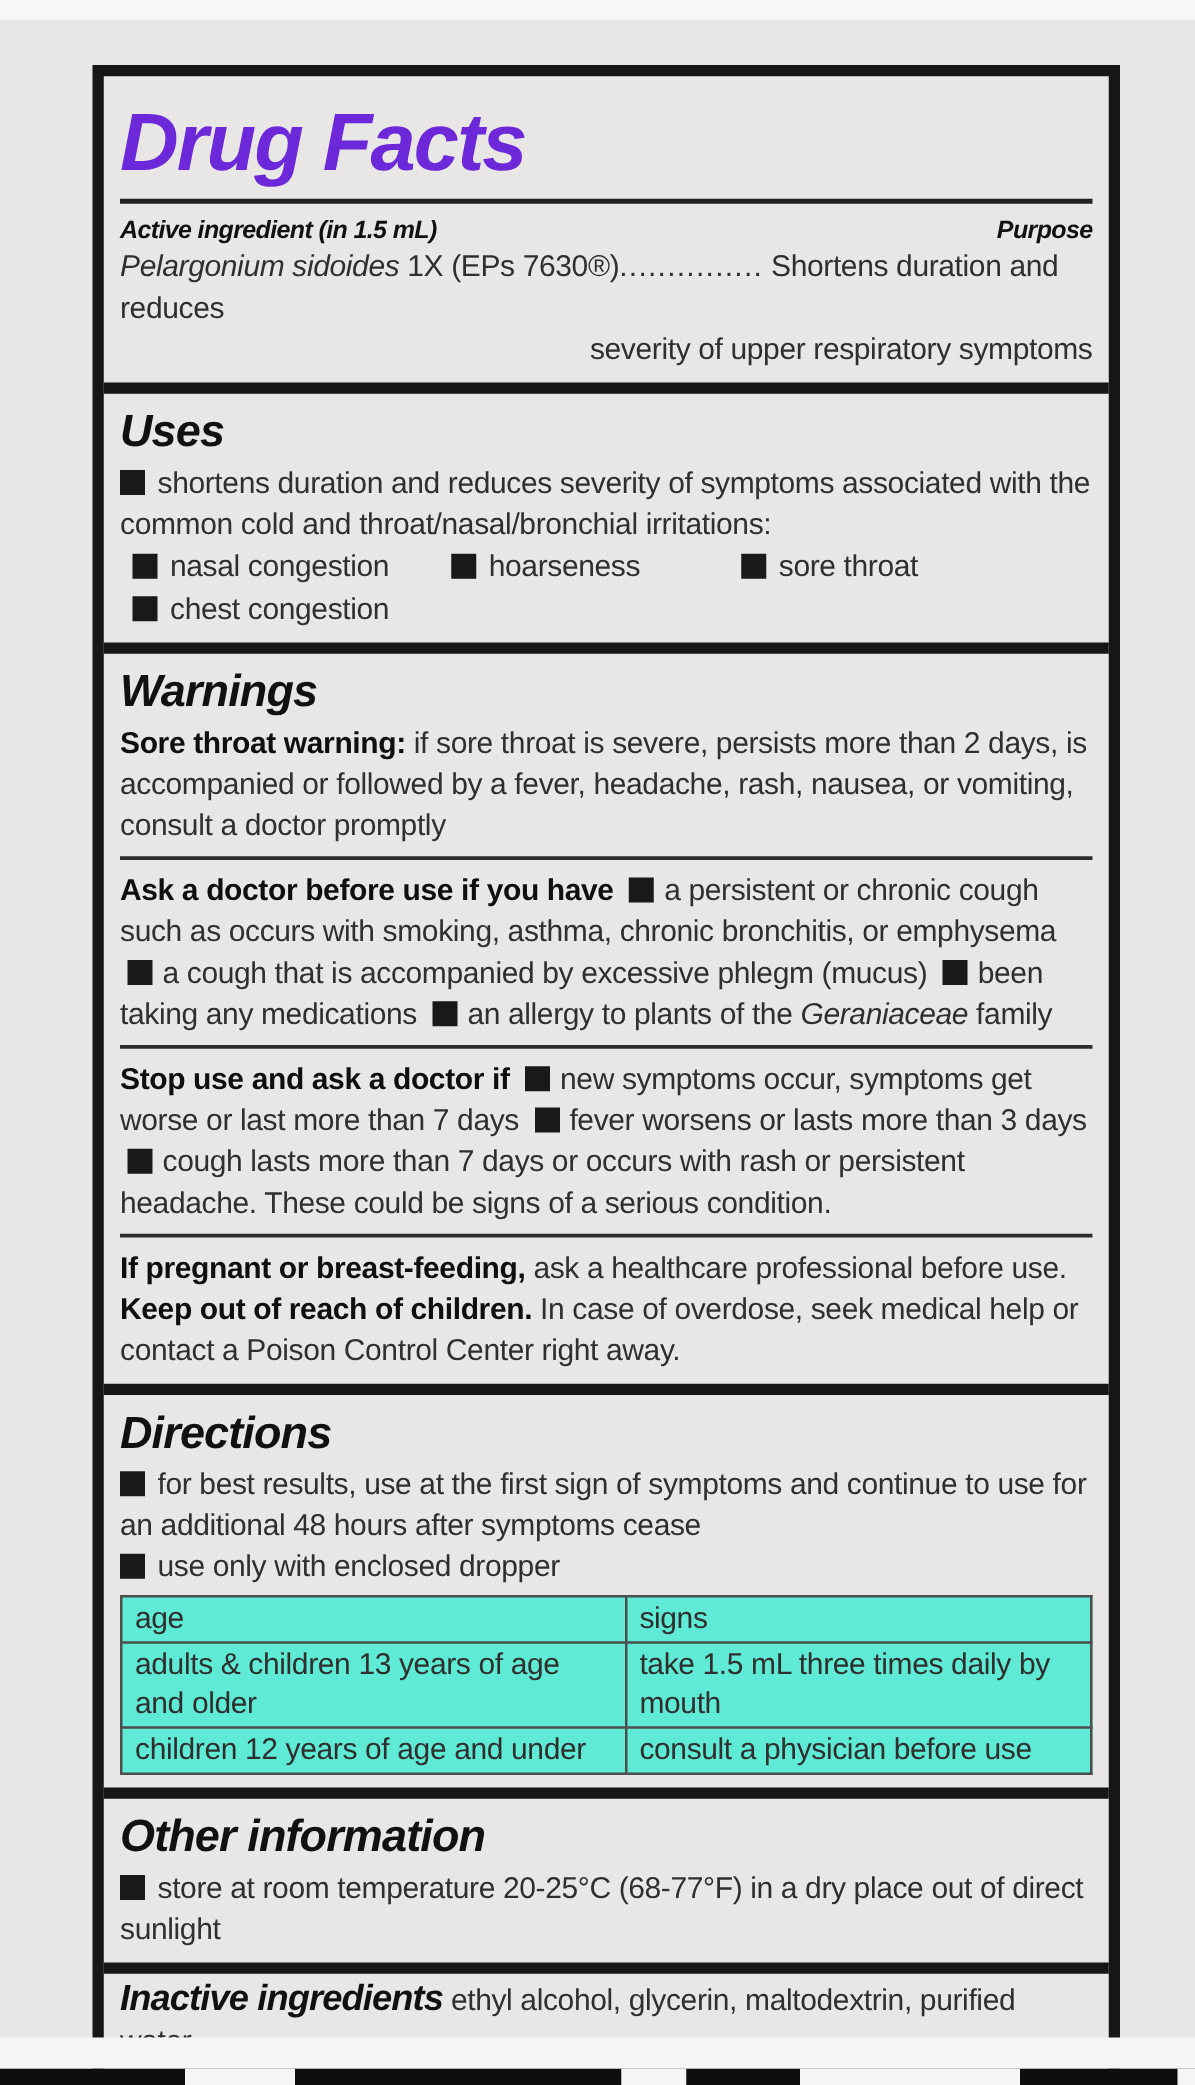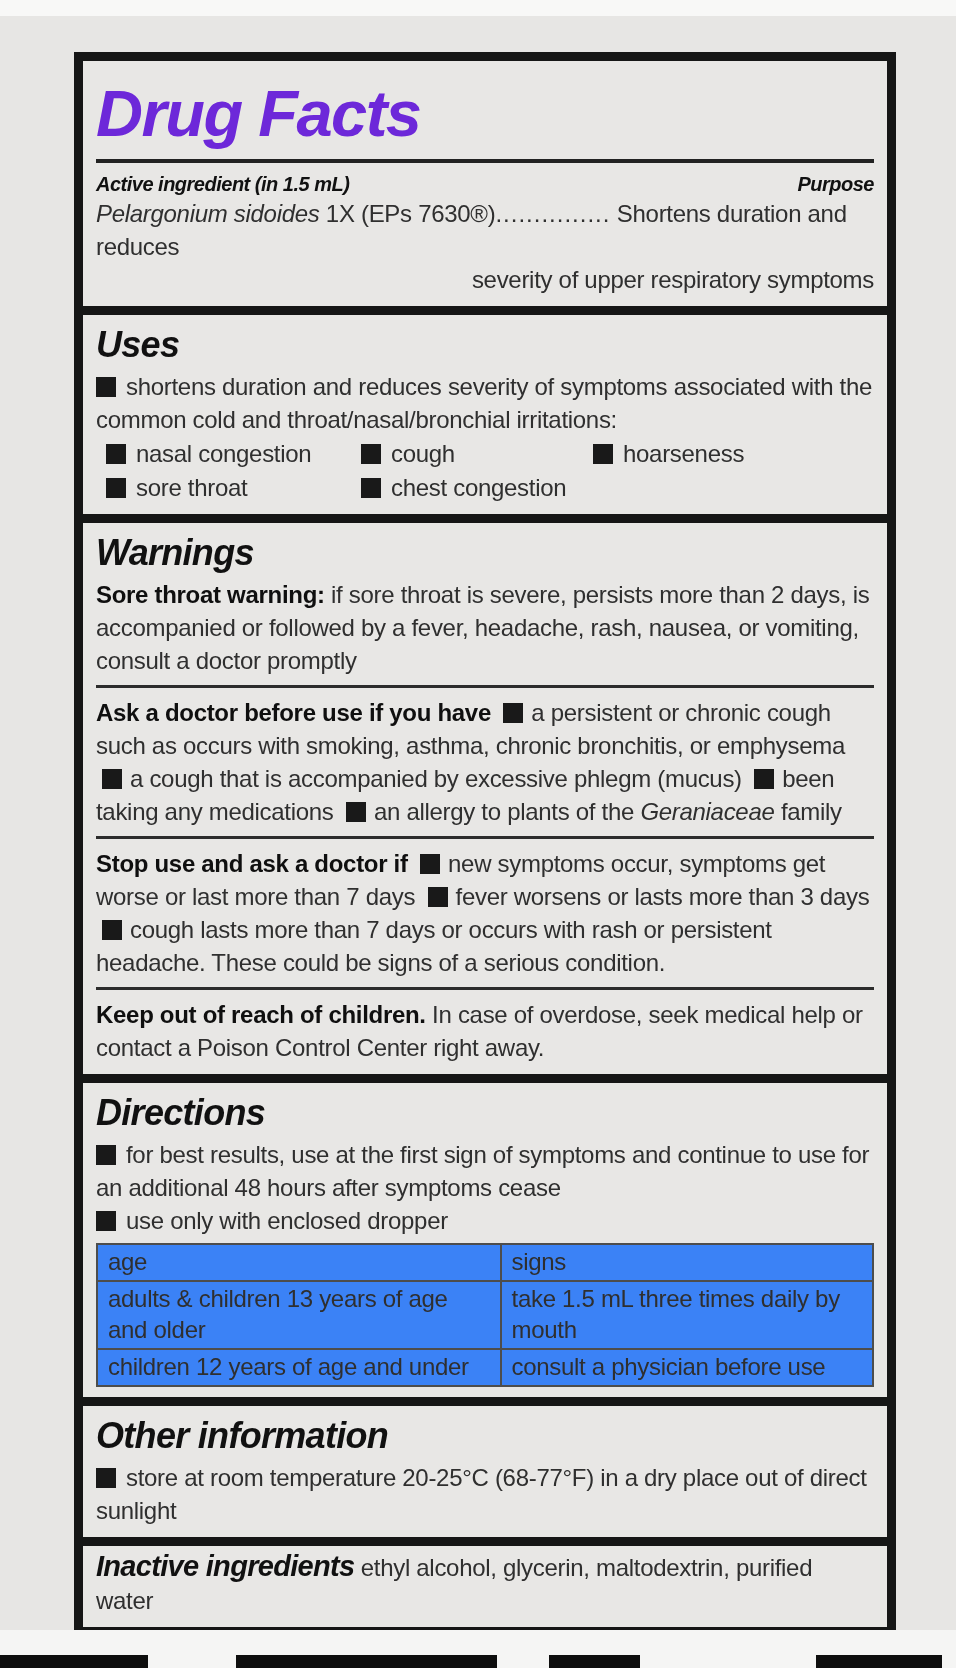--- a/index.html
+++ b/index.html
@@ -74,21 +74,21 @@
   }
   .sym-item { font-size: 24px; line-height: 33px; letter-spacing: -0.3px; white-space: nowrap; }
 
   .rule { border: 0; border-top: 3px solid #2c2c2c; margin: 8px 0; }
   .p-block { margin: 0; }
 
   .dose-table {
     width: 100%;
     border-collapse: collapse;
     margin-top: 6px;
-    background: #3b82f6;
+    background: #5eead4;
   }
   .dose-table th, .dose-table td {
     border: 2px solid #4d4d4d;
     font-weight: normal;
     text-align: left;
     vertical-align: top;
     font-size: 24px; line-height: 31px;
     letter-spacing: -0.3px;
     padding: 1px 10px 3px;
   }
@@ -137,21 +137,20 @@
       <span>Shortens duration and reduces</span>
       <span class="ai-right">severity of upper respiratory symptoms</span>
     </p>
   </div>
 
   <div class="section">
     <div class="h2">Uses</div>
     <p class="body"><span class="sq lead"></span><span>shortens duration and reduces severity of symptoms associated with the common cold and throat/nasal/bronchial irritations:</span></p>
     <div class="sym-grid">
       <div class="sym-item"><span class="sq lead"></span><span>nasal congestion</span></div>
-      <div class="sym-item"><span class="sq lead"></span><span>cough</span></div>
       <div class="sym-item"><span class="sq lead"></span><span>hoarseness</span></div>
       <div class="sym-item"><span class="sq lead"></span><span>sore throat</span></div>
       <div class="sym-item"><span class="sq lead"></span><span>chest congestion</span></div>
     </div>
   </div>
 
   <div class="section">
     <div class="h2">Warnings</div>
 
     <p class="body p-block">
@@ -176,20 +175,24 @@
     <p class="body p-block">
       <strong>Stop use and ask a doctor if</strong>
       <span class="sq inline"></span><span>new symptoms occur, symptoms get worse or last more than 7 days</span>
       <span class="sq inline"></span><span>fever worsens or lasts more than 3 days</span>
       <span class="sq inline"></span><span>cough lasts more than 7 days or occurs with rash or persistent headache.</span>
       <span>These could be signs of a serious condition.</span>
     </p>
 
     <hr class="rule">
 
+    <p class="body p-block">
+      <strong>If pregnant or breast-feeding,</strong>
+      <span>ask a healthcare professional before use.</span>
+    </p>
     <p class="body p-block">
       <strong>Keep out of reach of children.</strong>
       <span>In case of overdose, seek medical help or contact a Poison Control Center right away.</span>
     </p>
   </div>
 
   <div class="section">
     <div class="h2">Directions</div>
     <p class="body"><span class="sq lead"></span><span>for best results, use at the first sign of symptoms and continue to use for an additional 48 hours after symptoms cease</span></p>
     <p class="body"><span class="sq lead"></span><span>use only with enclosed dropper</span></p>

